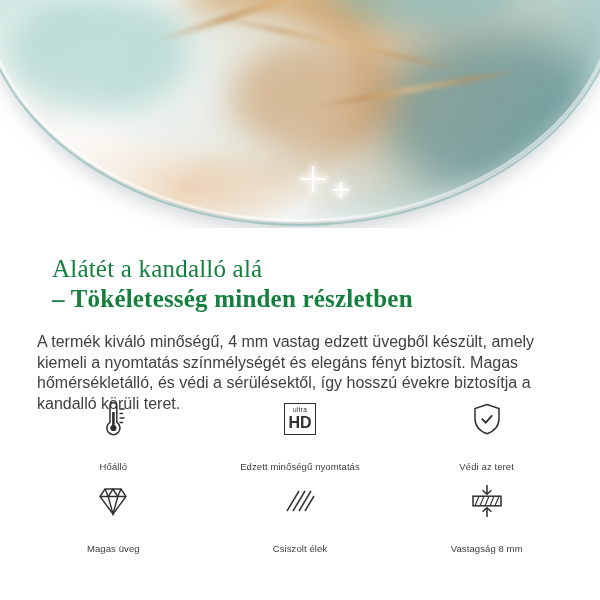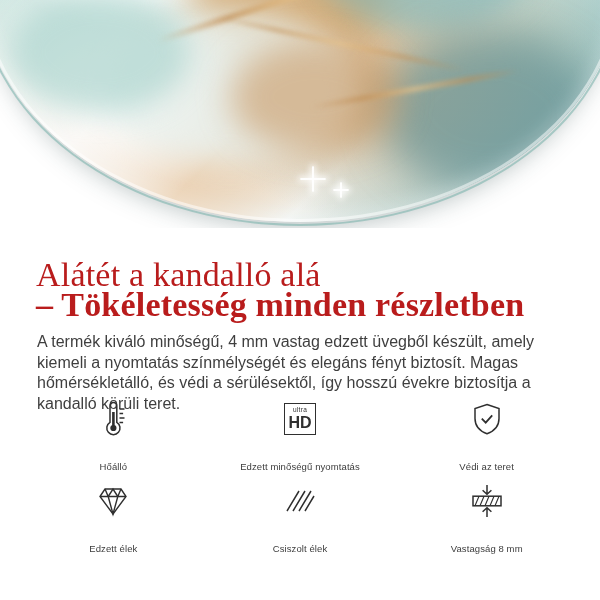--- a/index.html
+++ b/index.html
@@ -103,27 +103,27 @@
     box-shadow: 0 0 6px 2px rgba(255,255,255,0.8);
   }
   .sparkle::before { left: 50%; top: 0; width: 2px; height: 100%; transform: translateX(-50%); }
   .sparkle::after  { top: 50%; left: 0; height: 2px; width: 100%; transform: translateY(-50%); }
   .sp1 { left: 300px; top: 166px; }
   .sp2 { left: 333px; top: 182px; width: 16px; height: 16px; }
 
   
   .headline {
     position: absolute;
-    left: 36px;
+    left: 52px;
     top: 237px;
     width: 540px;
     font-family: "Liberation Serif", serif;
-    font-size: 34px;
+    font-size: 25px;
     line-height: 30px;
-    color: #b91c1c;
+    color: #15803d;
     font-weight: 400;
     letter-spacing: 0.2px;
   }
   .headline .l2 { display: block; font-weight: bold; }
 
   .body-copy {
     position: absolute;
     left: 37px;
     top: 316px;
     width: 512px;
@@ -242,21 +242,21 @@
     </div>
 
     <div class="feature">
       <span class="ic">
         <svg width="38" height="34" viewBox="0 0 38 34" fill="none" stroke="#2f2f2f" stroke-width="1.4">
           <path d="M6 12.5 11 5h16l5 7.5L19 30 6 12.5z"></path>
           <path d="M6 12.5h26M11 5l3.2 7.5L19 30l4.8-17.5L27 5"></path>
           <path d="M14.2 12.5 19 5l4.8 7.5"></path>
         </svg>
       </span>
-      <span class="cap">Edzett élek</span>
+      <span class="cap">Magas üveg</span>
     </div>
 
     <div class="feature">
       <span class="ic">
         <svg width="34" height="32" viewBox="0 0 34 32" fill="none" stroke="#2f2f2f" stroke-width="1.5">
           <path d="M4 26 16 6M10 26 22 6M16 26 28 6M22 26 31 11"></path>
         </svg>
       </span>
       <span class="cap">Csiszolt élek</span>
     </div>

